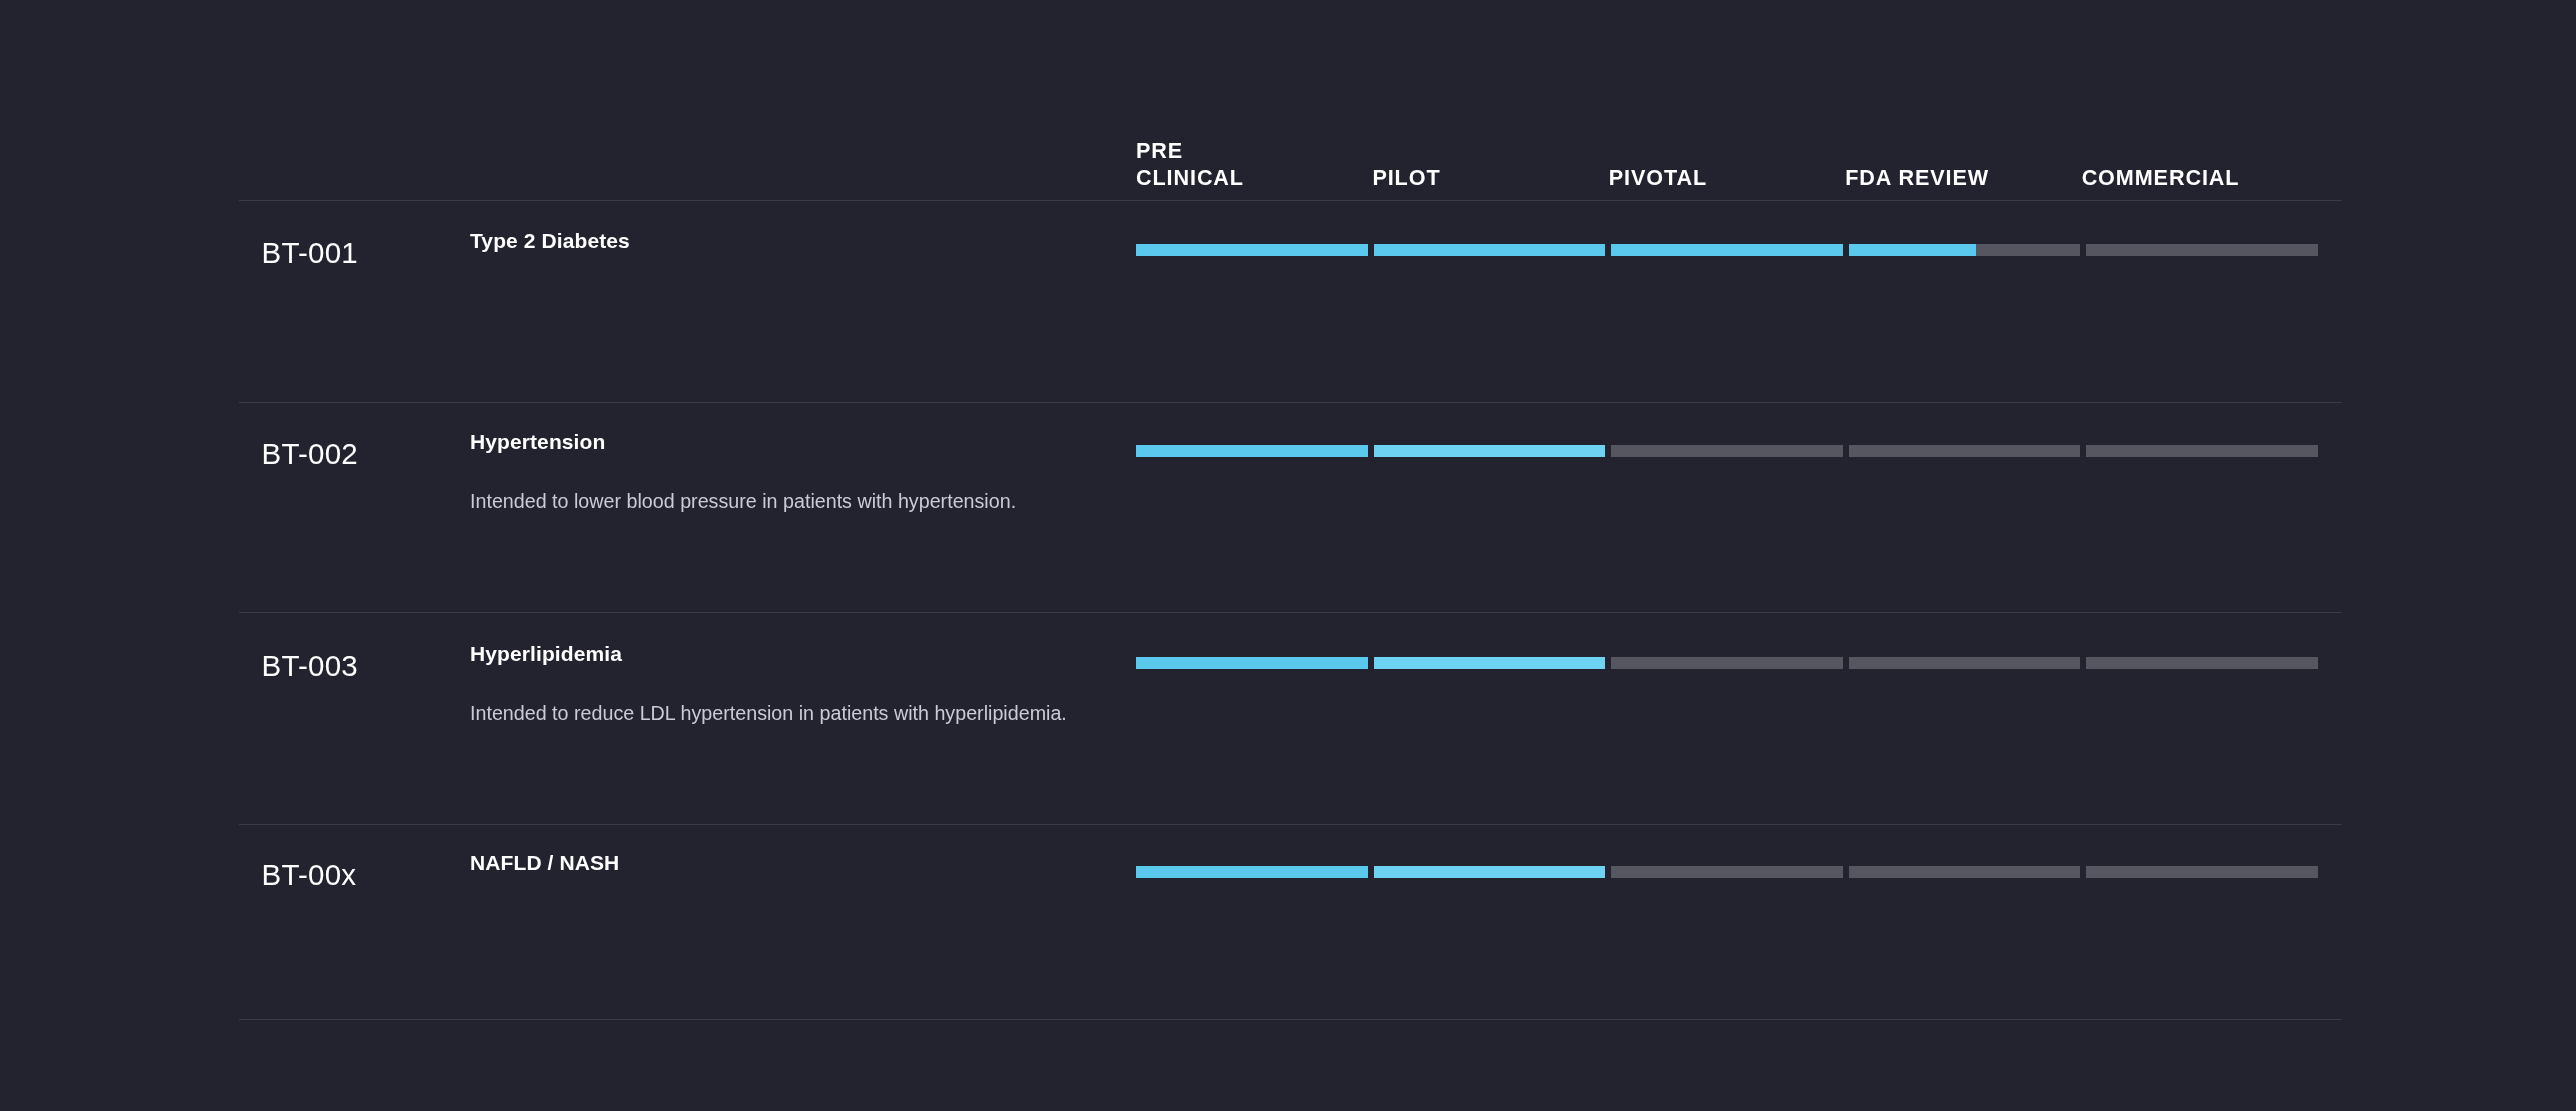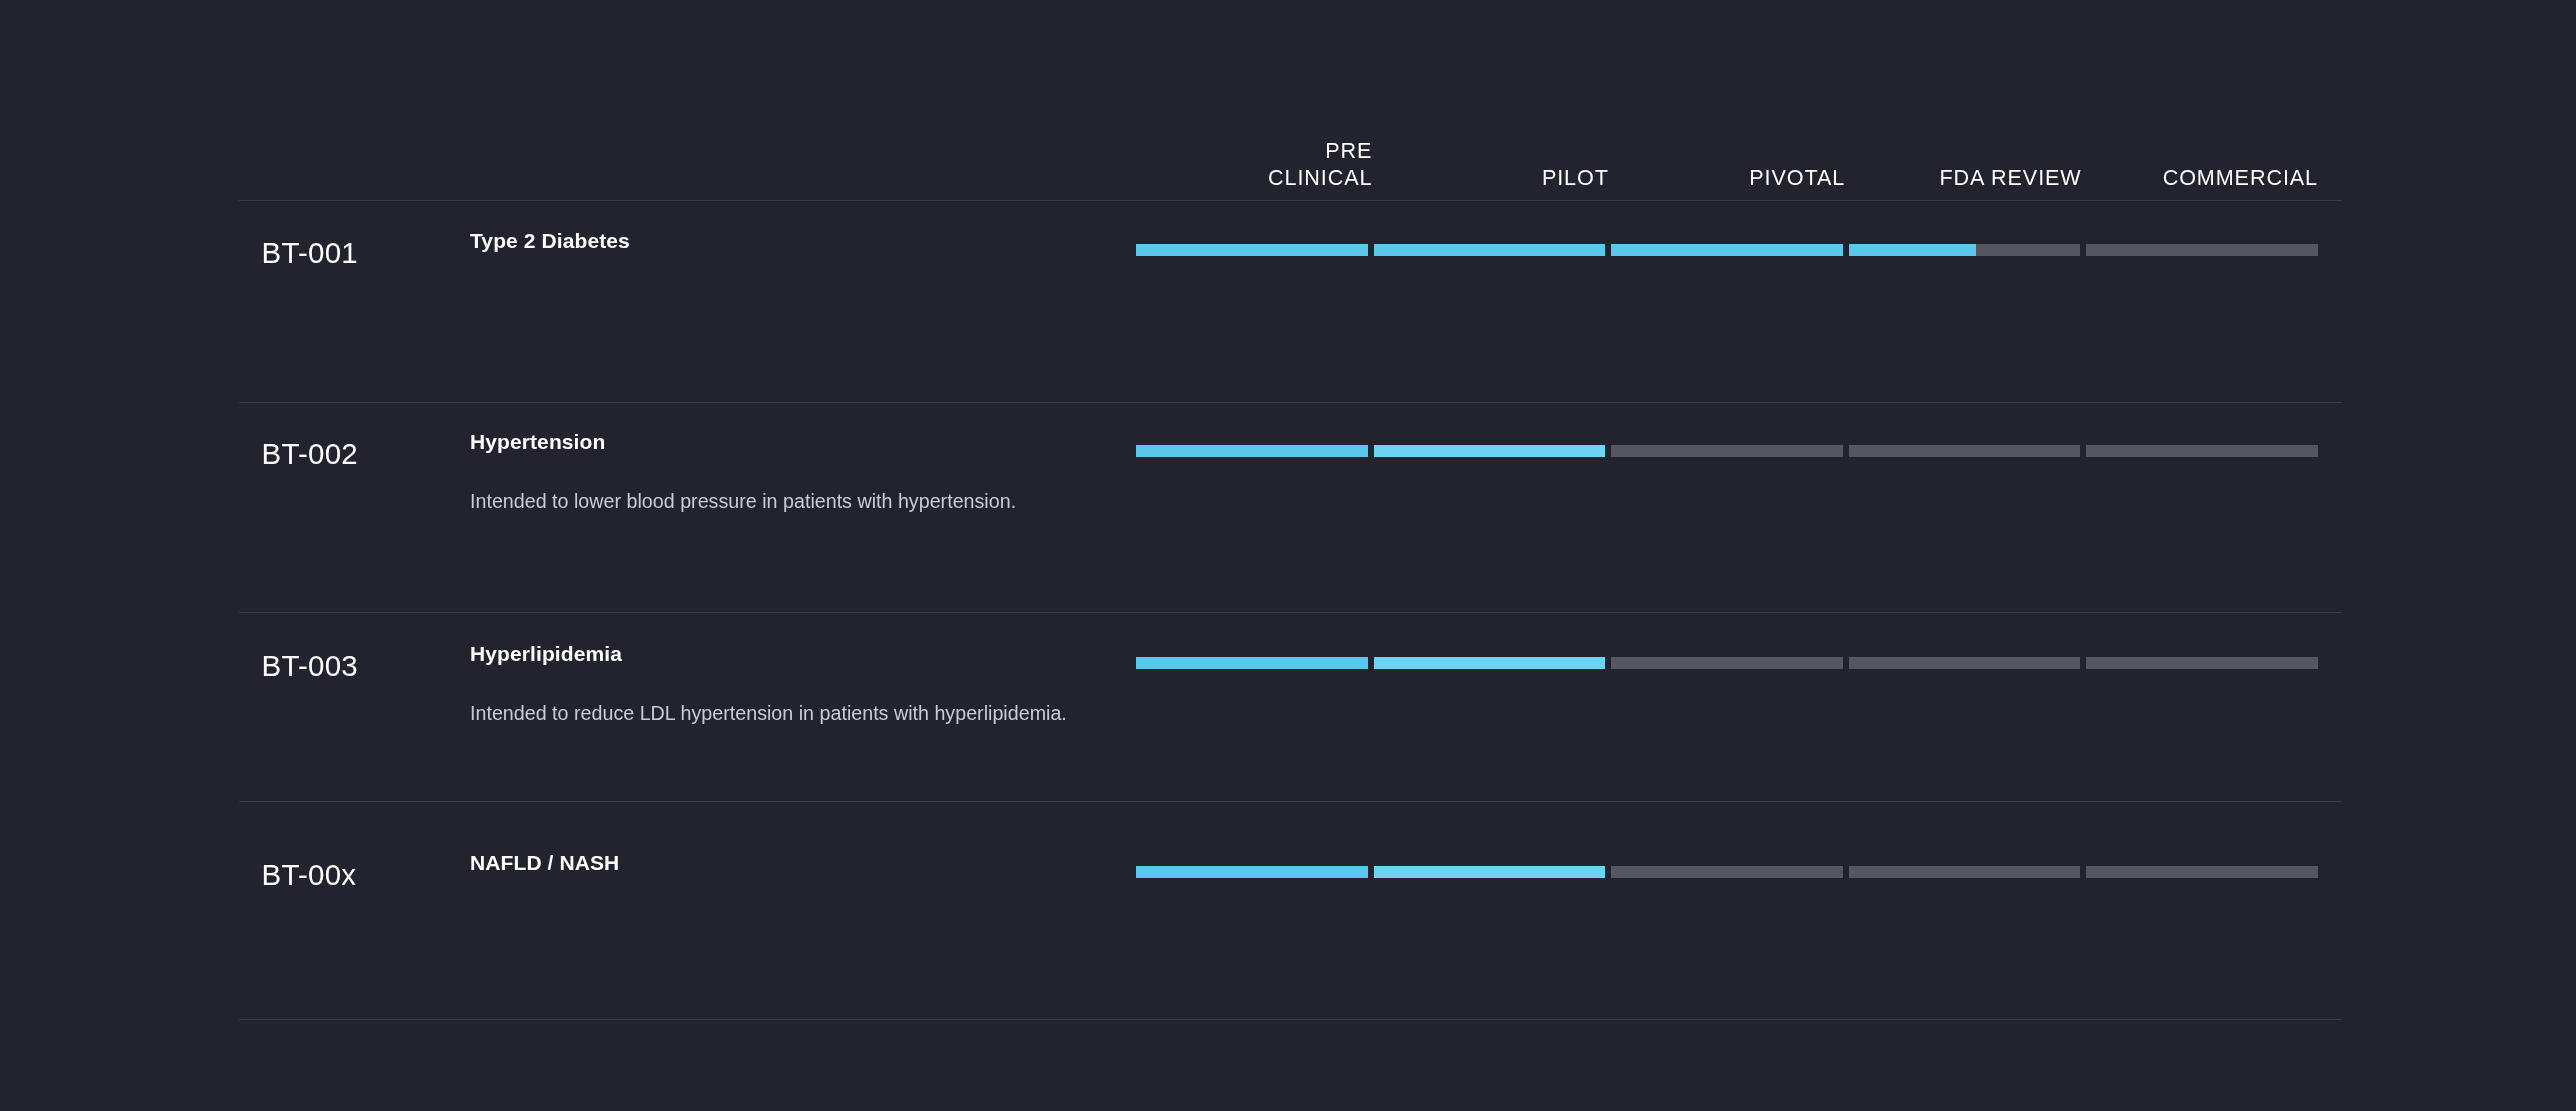--- a/index.html
+++ b/index.html
@@ -35,24 +35,24 @@
     position: absolute;
     left: 897px;   
     top: 0;
     width: 1182px; 
     height: 82px;
     display: flex;
     align-items: flex-end;
   }
   .stage-head {
     flex: 1 1 0;
-    text-align: right;
+    text-align: left;
     color: #ffffff;
     font-size: 21.6px;
-    font-weight: normal;
+    font-weight: bold;
     letter-spacing: 0.9px;
     line-height: 1.25;
     padding-bottom: 7.9px;
     white-space: pre-line;
     box-sizing: border-box;
   }
   .divider {
     position: absolute;
     left: 0;
     width: 2103px;
@@ -62,21 +62,21 @@
   .divider.header-div { top: 200px; }
 
   
   .row {
     position: absolute;
     left: 0;
     width: 2103px;
   }
   .row-1 { top: 201px; height: 202px; }
   .row-2 { top: 402px; height: 211px; }
-  .row-3 { top: 614px; height: 188px; }
+  .row-3 { top: 614px; height: 211px; }
   .row-4 { top: 823px; height: 197px; }
 
   .row .divider.row-div { bottom: 0; top: auto; }
 
   .code {
     position: absolute;
     left: 22.6px;
     top: 35px;
     color: #ffffff;
     font-size: 29.5px;

